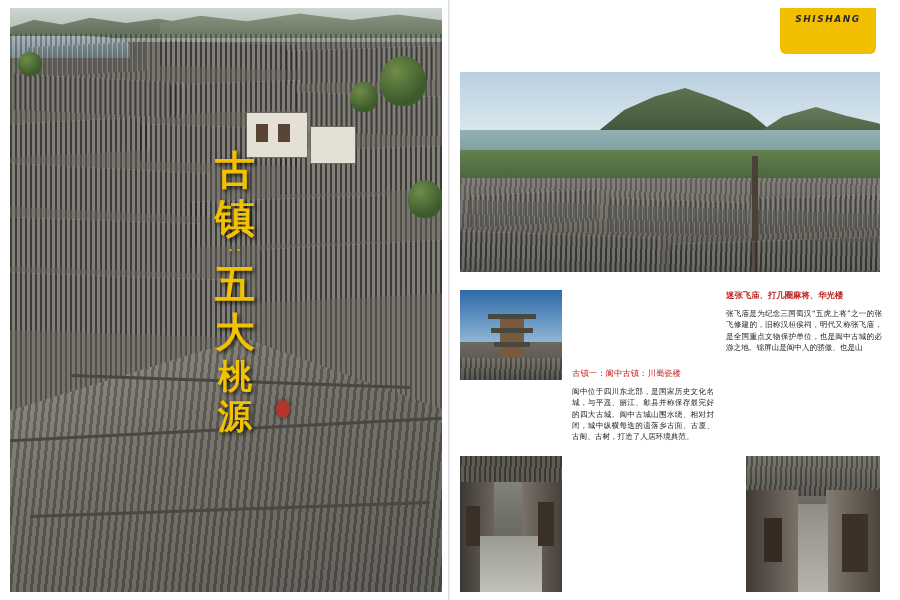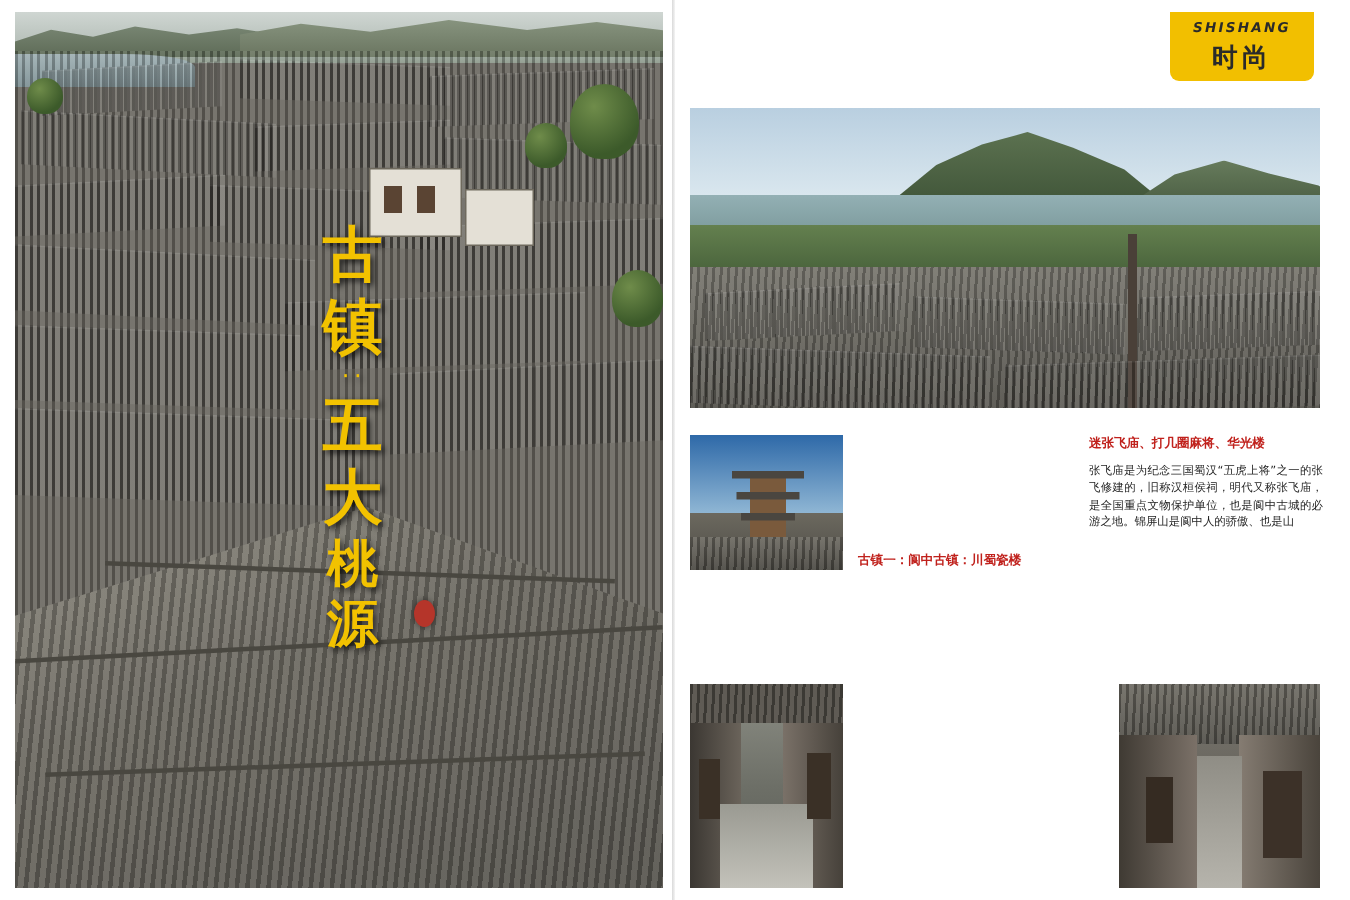--- a/index.html
+++ b/index.html
@@ -108,21 +108,21 @@
   .al-wall{position:absolute;background:#6c6257;}
   .al-lane{position:absolute;left:52px;top:48px;width:30px;height:88px;
      background:linear-gradient(180deg,#8f8d85,#b6b4ac);}
 
   
   .txt{position:absolute;color:#1d1d1d;font-size:7.6px;line-height:11.2px;
        text-align:justify;font-family:"DejaVu Sans","Liberation Sans",sans-serif;}
   .txt p{margin:0 0 7px 0;}
   .col-a{left:120px;top:360px;width:142px;}
   .col-b{left:274px;top:282px;width:156px;}
-  .sub-red{color:#c0211c;font-weight:bold;font-size:8.4px;margin:0 0 5px 0;}
+  .sub-red{color:#c0211c;font-weight:normal;font-size:8.4px;margin:0 0 5px 0;}
   .sub-red2{color:#c0211c;font-weight:bold;font-size:8.4px;margin:2px 0 5px 0;}
 
   .fold{position:absolute;left:448px;top:0;width:2px;height:600px;
      background:linear-gradient(90deg,#d9d9d9,#f4f4f4);}
 </style>
 </head>
 <body>
 
 <div class="page">
 
@@ -178,21 +178,20 @@
       </div>
     </div>
   </div>
 
   <div class="fold"></div>
 
   <div class="right-page">
 
     <div class="logo-badge">
       <span class="en">SHISHANG</span>
-      <span class="cn">时尚</span>
     </div>
 
     <div class="photo-lake">
       <div class="lk-sky"></div>
       <div class="lk-mtn"></div>
       <div class="lk-mtn2"></div>
       <div class="lk-water"></div>
       <div class="lk-green"></div>
       <div class="lk-roofs"></div>
       <div class="lk-pole"></div>
@@ -225,20 +224,21 @@
       <div class="al-roof"></div>
       <div class="al-wall" style="left:0;top:34px;width:52px;height:102px;background:linear-gradient(90deg,#3f3a33,#7b7168);"></div>
       <div class="al-wall" style="right:0;top:34px;width:54px;height:102px;background:linear-gradient(270deg,#4a443c,#857c72);"></div>
       <div class="al-lane"></div>
       <div style="position:absolute;left:96px;top:58px;width:26px;height:58px;background:#3c3128;"></div>
       <div style="position:absolute;left:18px;top:62px;width:18px;height:44px;background:#352b22;"></div>
     </div>
 
     <div class="txt col-a">
       <p class="sub-red">古镇一：阆中古镇：川蜀瓷楼</p>
+      <p>阆中位于四川东北部，是国家历史文化名城，与平遥、丽江、歙县并称保存最完好的四大古城。阆中古城山围水绕、相对封闭，城中纵横每迭的遗落乡古面、古厦、古阁、古树，打造了人居环境典范。</p>
     </div>
 
     <div class="txt col-b">
       <p class="sub-red2">迷张飞庙、打几圈麻将、华光楼</p>
       <p>张飞庙是为纪念三国蜀汉“五虎上将”之一的张飞修建的，旧称汉桓侯祠，明代又称张飞庙，是全国重点文物保护单位，也是阆中古城的必游之地。锦屏山是阆中人的骄傲、也是山</p>
     </div>
 
   </div>
 </div>
 

